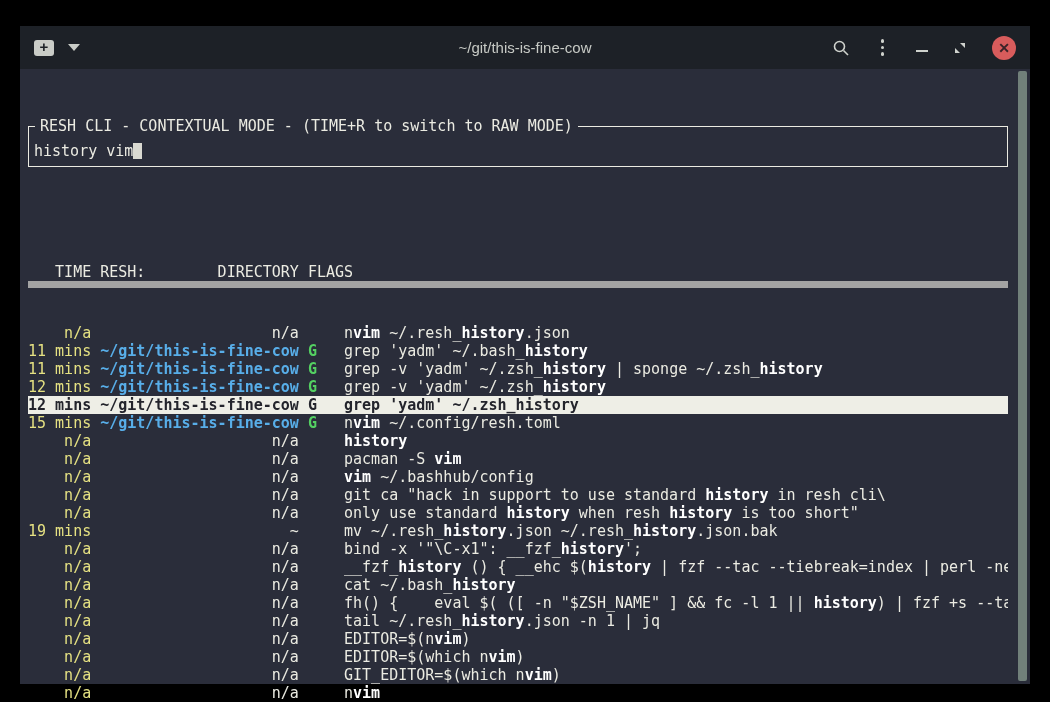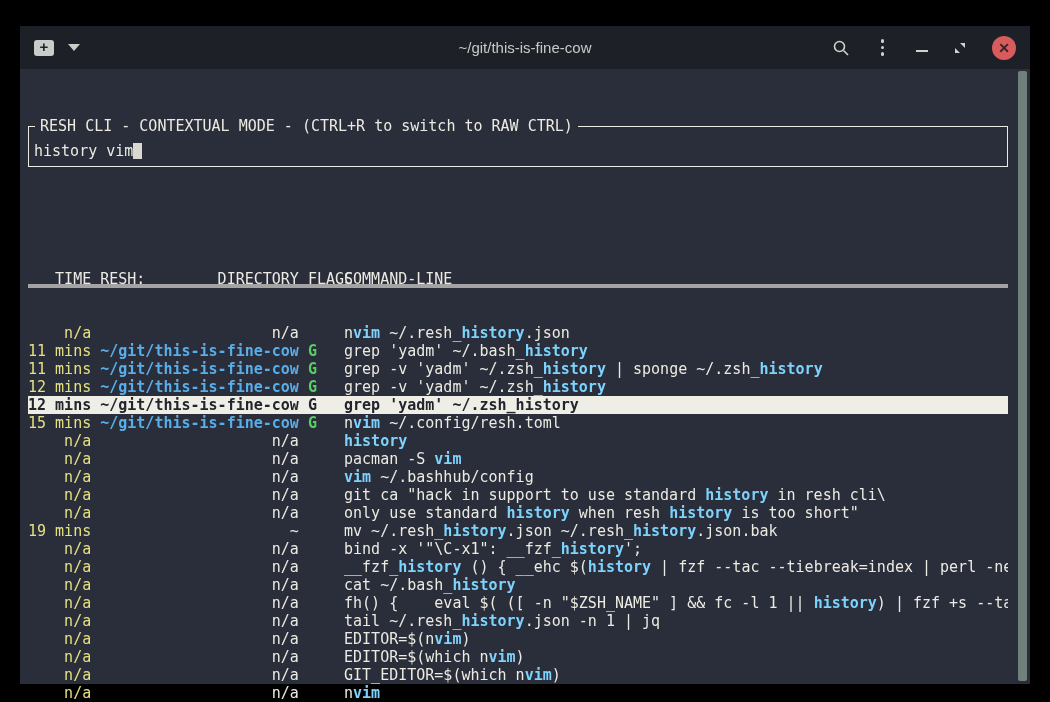--- a/index.html
+++ b/index.html
@@ -61,34 +61,34 @@
   .search-box-title {
     position:absolute; top:-10px; left:6px; background:#2a2d3a; padding:0 5px;
   }
   .search-input { position:absolute; left:5px; top:15px; }
   .cursor {
     display:inline-block; width:1ch; height:16px; background:#d9d9d1;
     vertical-align:-3px;
   }
 
   .table { margin-top:13px; }
-  .hdr-row { display:flex; height:18px; border-bottom:4px solid #a3a3a3; }
+  .hdr-row { display:flex; height:18px; border-bottom:7px solid #a3a3a3;align-items:flex-end; }
   .row { display:flex; height:18px; }
   .c-time { width:7ch; text-align:right; flex:none; }
   .c-dir  { width:22ch; text-align:right; flex:none; margin-left:1ch; }
   .c-flag { width:4ch; flex:none; margin-left:1ch; overflow:visible; }
   .c-cmd  { flex:1; overflow:hidden; }
   .hdr-dir { display:inline-flex; justify-content:space-between; text-align:left; }
   .c-time { color:#e5e182; }
   .row .c-dir.path { color:#58aee9; font-weight:bold; }
   .c-flag { color:#54d162; font-weight:bold; }
   .hdr-row .c-time, .hdr-row .c-dir, .hdr-row .c-flag, .hdr-row .c-cmd {
     color:#ebebe2; font-weight:normal;
   }
-  .hl { color:#7dd3fc; font-weight:bold; }
+  .hl { color:#ffffff; font-weight:bold; }
   .row.selected { background:#eeeee6; color:#23242c; font-weight:bold; }
   .row.selected .c-time, .row.selected .c-dir.path,
   .row.selected .c-flag, .row.selected .hl { color:#23242c; }
 
   .scrollbar {
     position:absolute; right:3px; top:2px; bottom:3px; width:9px;
     background:#71807a; border-radius:2px;
   }
 </style>
 </head>
@@ -118,30 +118,29 @@
         <polygon points="11,1 6,1 11,6" fill="#cfd2cd"></polygon>
       </svg>
       <div class="close-btn">✕</div>
     </div>
   </div>
 
   <div class="term">
     <div class="content">
 
       <div class="search-box">
-        <div class="search-box-title">RESH CLI - CONTEXTUAL MODE - (CTRL+R to switch to RAW CTRL)</div>
+        <div class="search-box-title">RESH CLI - CONTEXTUAL MODE - (TIME+R to switch to RAW MODE)</div>
         <div class="search-input"><span>history vim</span><span class="cursor"></span></div>
       </div>
 
       <div class="table">
         <div class="hdr-row">
           <span class="c-time">TIME</span>
           <span class="c-dir hdr-dir"><span>RESH:</span><span>DIRECTORY</span></span>
           <span class="c-flag">FLAGS</span>
-          <span class="c-cmd">COMMAND-LINE</span>
         </div>
         <div><div class="row"><span class="c-time">n/a</span><span class="c-dir">n/a</span><span class="c-flag"></span><span class="c-cmd"><span class="">n</span><span class="hl">vim</span><span class=""> ~/.resh_</span><span class="hl">history</span><span class="">.json</span></span></div><div class="row"><span class="c-time">11 mins</span><span class="c-dir path">~/git/this-is-fine-cow</span><span class="c-flag">G</span><span class="c-cmd"><span class="">grep 'yadm' ~/.bash_</span><span class="hl">history</span></span></div><div class="row"><span class="c-time">11 mins</span><span class="c-dir path">~/git/this-is-fine-cow</span><span class="c-flag">G</span><span class="c-cmd"><span class="">grep -v 'yadm' ~/.zsh_</span><span class="hl">history</span><span class=""> | sponge ~/.zsh_</span><span class="hl">history</span></span></div><div class="row"><span class="c-time">12 mins</span><span class="c-dir path">~/git/this-is-fine-cow</span><span class="c-flag">G</span><span class="c-cmd"><span class="">grep -v 'yadm' ~/.zsh_</span><span class="hl">history</span></span></div><div class="row selected"><span class="c-time">12 mins</span><span class="c-dir path">~/git/this-is-fine-cow</span><span class="c-flag">G</span><span class="c-cmd"><span class="">grep 'yadm' ~/.zsh_</span><span class="hl">history</span></span></div><div class="row"><span class="c-time">15 mins</span><span class="c-dir path">~/git/this-is-fine-cow</span><span class="c-flag">G</span><span class="c-cmd"><span class="">n</span><span class="hl">vim</span><span class=""> ~/.config/resh.toml</span></span></div><div class="row"><span class="c-time">n/a</span><span class="c-dir">n/a</span><span class="c-flag"></span><span class="c-cmd"><span class="hl">history</span></span></div><div class="row"><span class="c-time">n/a</span><span class="c-dir">n/a</span><span class="c-flag"></span><span class="c-cmd"><span class="">pacman -S </span><span class="hl">vim</span></span></div><div class="row"><span class="c-time">n/a</span><span class="c-dir">n/a</span><span class="c-flag"></span><span class="c-cmd"><span class="hl">vim</span><span class=""> ~/.bashhub/config</span></span></div><div class="row"><span class="c-time">n/a</span><span class="c-dir">n/a</span><span class="c-flag"></span><span class="c-cmd"><span class="">git ca "hack in support to use standard </span><span class="hl">history</span><span class=""> in resh cli\</span></span></div><div class="row"><span class="c-time">n/a</span><span class="c-dir">n/a</span><span class="c-flag"></span><span class="c-cmd"><span class="">only use standard </span><span class="hl">history</span><span class=""> when resh </span><span class="hl">history</span><span class=""> is too short"</span></span></div><div class="row"><span class="c-time">19 mins</span><span class="c-dir">~</span><span class="c-flag"></span><span class="c-cmd"><span class="">mv ~/.resh_</span><span class="hl">history</span><span class="">.json ~/.resh_</span><span class="hl">history</span><span class="">.json.bak</span></span></div><div class="row"><span class="c-time">n/a</span><span class="c-dir">n/a</span><span class="c-flag"></span><span class="c-cmd"><span class="">bind -x '"\C-x1": __fzf_</span><span class="hl">history</span><span class="">';</span></span></div><div class="row"><span class="c-time">n/a</span><span class="c-dir">n/a</span><span class="c-flag"></span><span class="c-cmd"><span class="">__fzf_</span><span class="hl">history</span><span class=""> () { __ehc $(</span><span class="hl">history</span><span class=""> | fzf --tac --tiebreak=index | perl -ne</span></span></div><div class="row"><span class="c-time">n/a</span><span class="c-dir">n/a</span><span class="c-flag"></span><span class="c-cmd"><span class="">cat ~/.bash_</span><span class="hl">history</span></span></div><div class="row"><span class="c-time">n/a</span><span class="c-dir">n/a</span><span class="c-flag"></span><span class="c-cmd"><span class="">fh() {    eval $( ([ -n "$ZSH_NAME" ] &amp;&amp; fc -l 1 || </span><span class="hl">history</span><span class="">) | fzf +s --tac</span></span></div><div class="row"><span class="c-time">n/a</span><span class="c-dir">n/a</span><span class="c-flag"></span><span class="c-cmd"><span class="">tail ~/.resh_</span><span class="hl">history</span><span class="">.json -n 1 | jq</span></span></div><div class="row"><span class="c-time">n/a</span><span class="c-dir">n/a</span><span class="c-flag"></span><span class="c-cmd"><span class="">EDITOR=$(n</span><span class="hl">vim</span><span class="">)</span></span></div><div class="row"><span class="c-time">n/a</span><span class="c-dir">n/a</span><span class="c-flag"></span><span class="c-cmd"><span class="">EDITOR=$(which n</span><span class="hl">vim</span><span class="">)</span></span></div><div class="row"><span class="c-time">n/a</span><span class="c-dir">n/a</span><span class="c-flag"></span><span class="c-cmd"><span class="">GIT_EDITOR=$(which n</span><span class="hl">vim</span><span class="">)</span></span></div><div class="row"><span class="c-time">n/a</span><span class="c-dir">n/a</span><span class="c-flag"></span><span class="c-cmd"><span class="">n</span><span class="hl">vim</span></span></div><div class="row"><span class="c-time">n/a</span><span class="c-dir">n/a</span><span class="c-flag"></span><span class="c-cmd"><span class="">which n</span><span class="hl">vim</span></span></div></div>
       </div>
 
       
 
       
 
     </div>
     <div class="scrollbar"></div>

